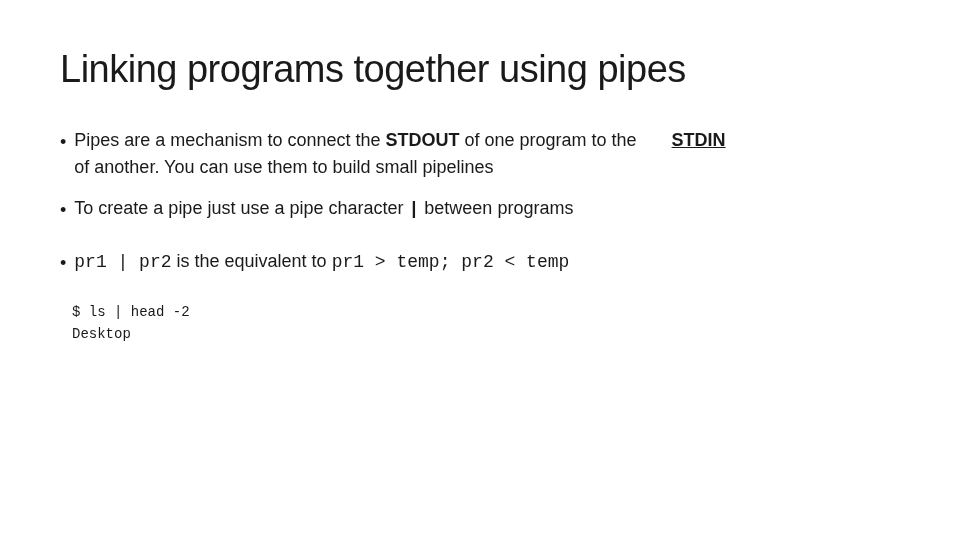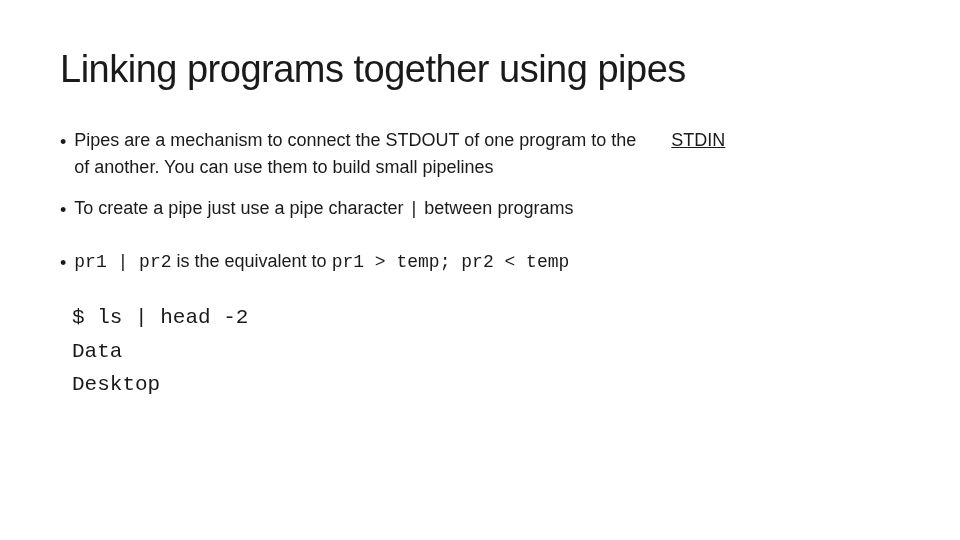--- a/index.html
+++ b/index.html
@@ -48,21 +48,21 @@
     .bullet-dot {
       flex-shrink: 0;
       margin-top: 2px;
     }
 
     .bullet-text {
       flex: 1;
     }
 
     .bold {
-      font-weight: 400;
+      font-weight: 700;
     }
 
     .underline {
       text-decoration: underline;
       margin-left: 30px;
     }
 
     .mono {
       font-family: 'Courier New', Courier, monospace;
       font-size: 18px;
@@ -73,21 +73,21 @@
       margin-bottom: 24px;
     }
 
     .code-block {
       margin-top: 24px;
       margin-left: 12px;
     }
 
     .code-line {
       font-family: 'Courier New', Courier, monospace;
-      font-size: 21px;
+      font-size: 14px;
       color: #1a1a1a;
       line-height: 1.6;
     }
   </style>
 </head>
 <body>
 
 <div class="slide">
 
   <h1 class="slide-title">Linking programs together using pipes</h1>
@@ -112,17 +112,16 @@
 
   <div class="bullet-item inline-bullet">
     <span class="bullet-dot">•</span>
     <span class="bullet-text">
       <span class="mono">pr1 | pr2</span><span> is the equivalent to</span> <span class="mono">pr1 &gt; temp; pr2 &lt; temp</span>
     </span>
   </div>
 
   <div class="code-block">
     <div class="code-line">$ ls | head -2</div>
-    <div class="code-line">Data</div>
     <div class="code-line">Desktop</div>
   </div>
 
 </div>
 
 </body></html>

